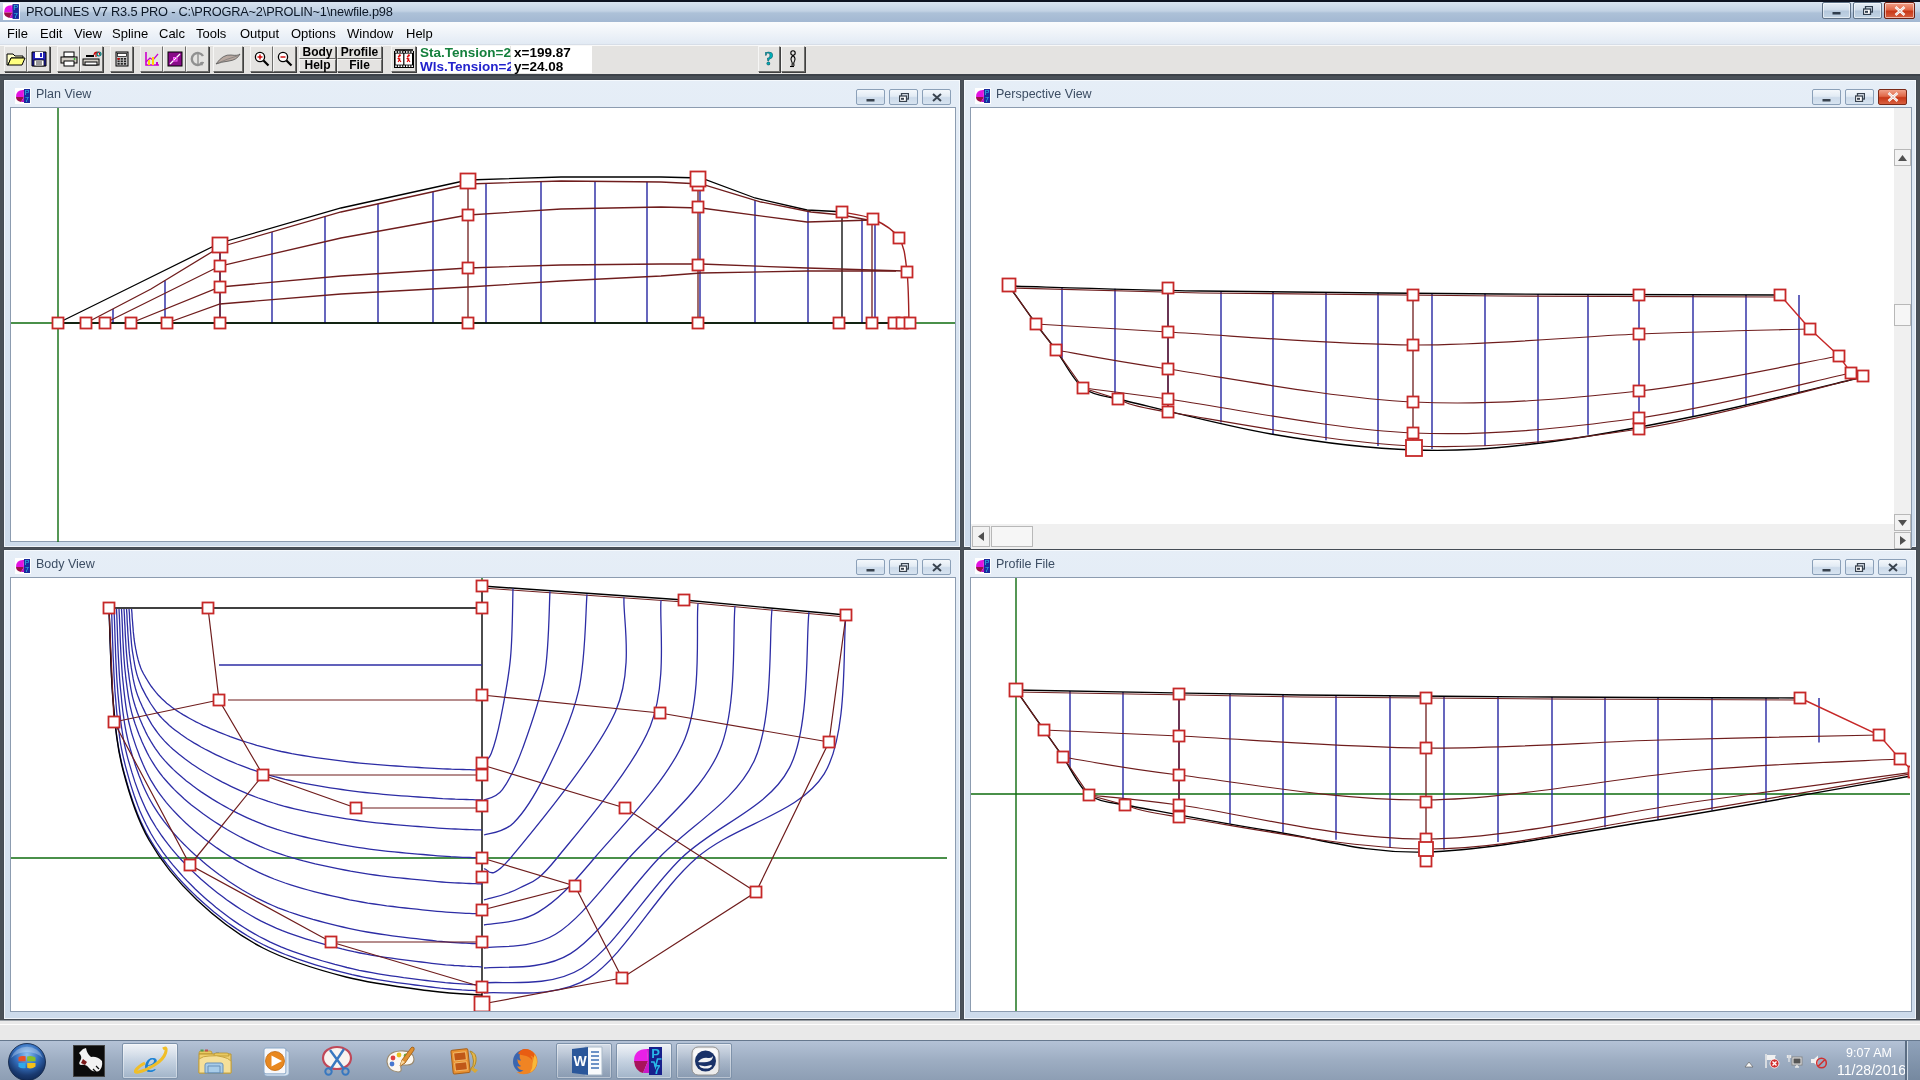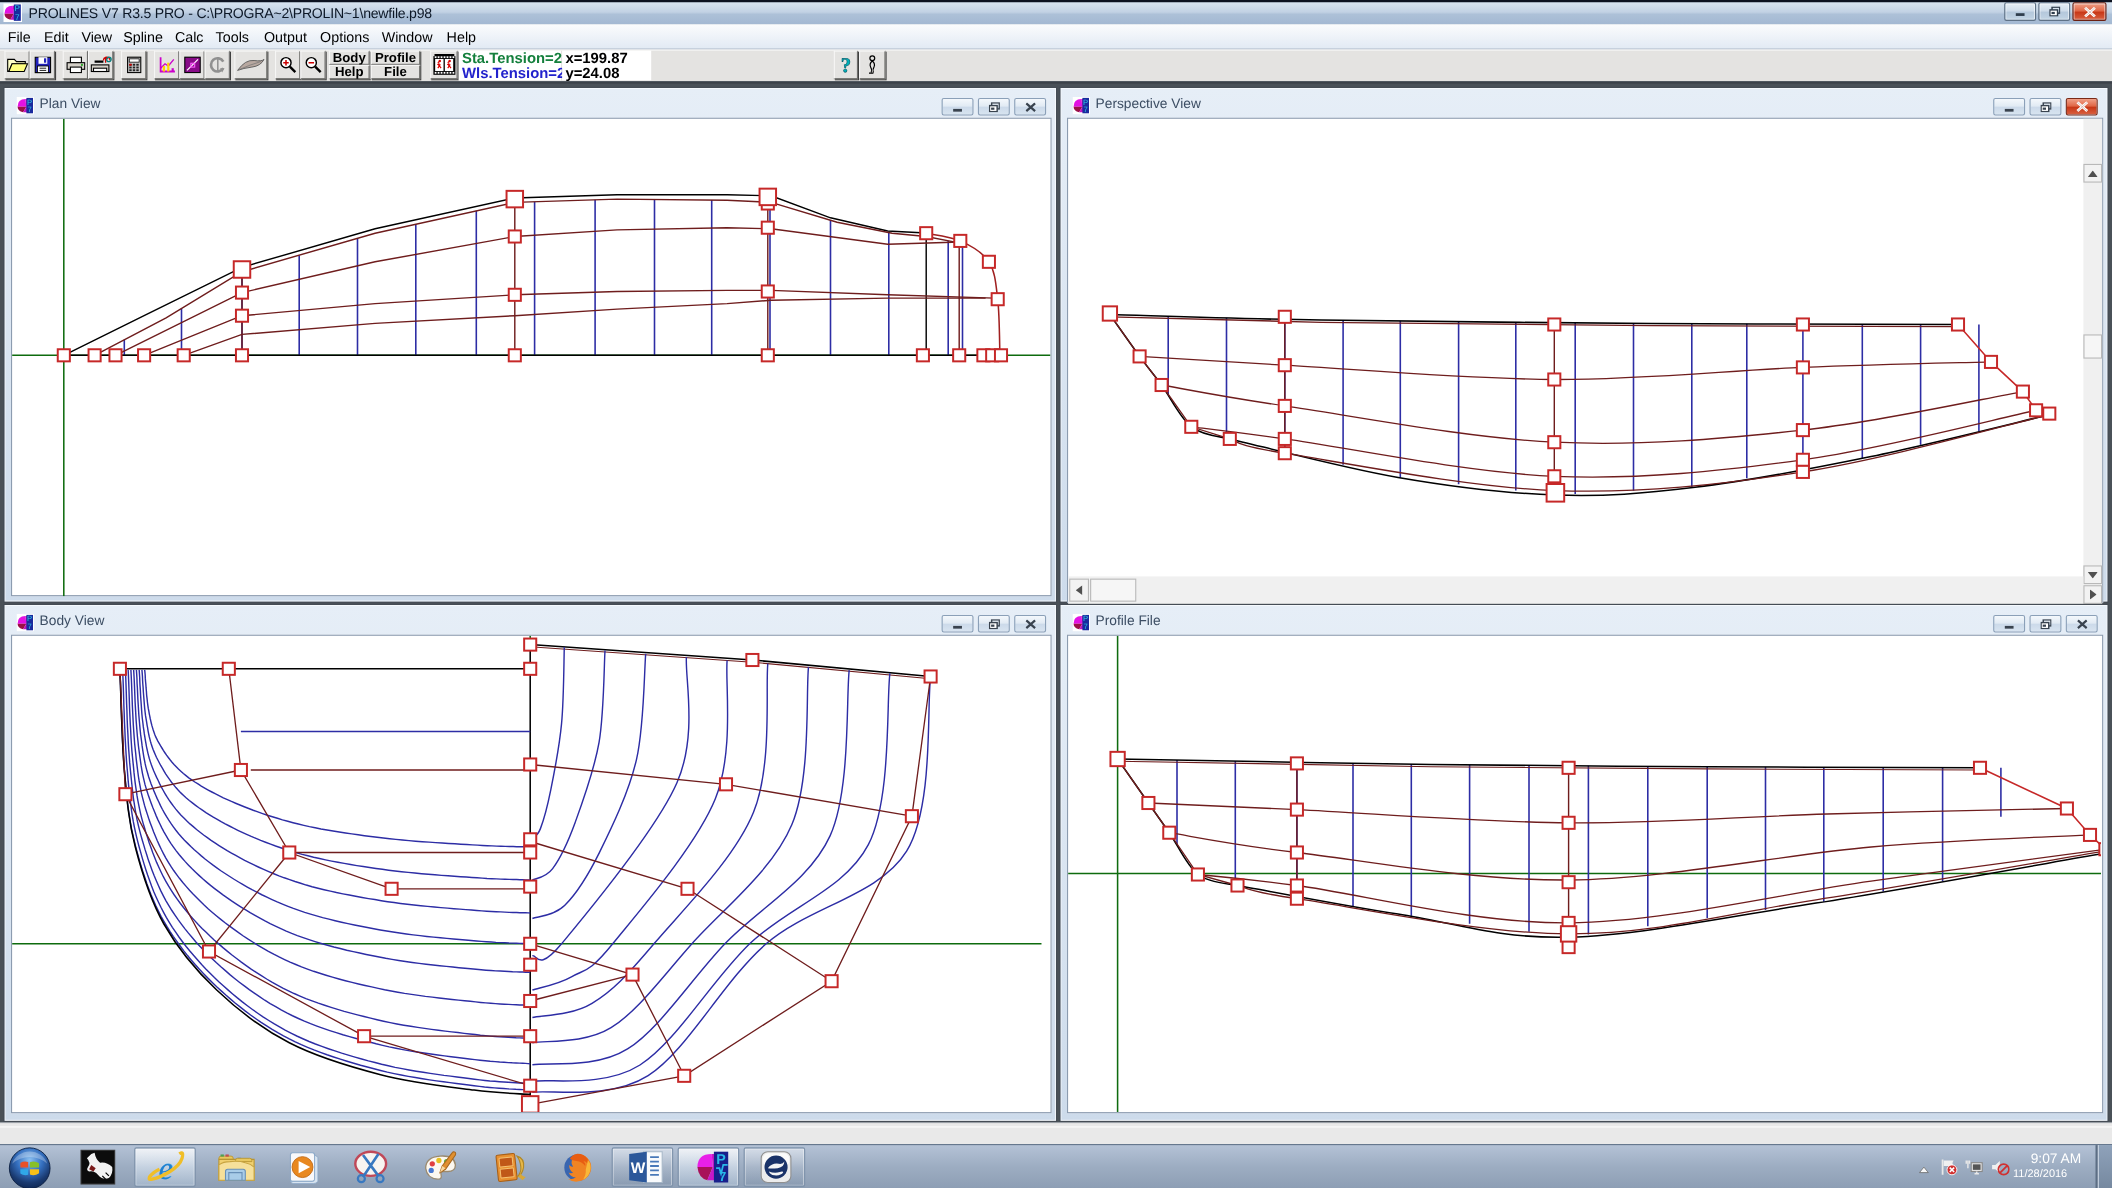--- a/index.html
+++ b/index.html
@@ -738,15 +738,15 @@
           <rect x="7.5" y="5.5" width="7" height="5" fill="#555"></rect>
           <path d="M9,14 L13,14 M11,12 L11,14" stroke="#e8e8e8" stroke-width="1.4"></path>
           <path d="M3,2 L3,9 M1.5,2 L1.5,5 M4.5,2 L4.5,5" stroke="#e8e8e8" stroke-width="1.3"></path>
         </svg></div>
       <div class="abs" style="left:1809px;top:12px"><svg width="18" height="16" viewBox="0 0 18 16">
           <path d="M2,6 L5,6 L9,2.5 L9,13.5 L5,10 L2,10 Z" fill="#f0f0f0"></path>
           <circle cx="12.5" cy="10" r="4.8" fill="none" stroke="#d03030" stroke-width="1.6"></circle>
           <line x1="9.2" y1="13.3" x2="15.8" y2="6.7" stroke="#d03030" stroke-width="1.6"></line>
         </svg></div>
       <div class="abs" style="left:1836px;top:5px;width:66px;text-align:center;color:#fff;font-size:12.5px">9:07 AM</div>
-      <div class="abs" style="left:1830px;top:21px;width:76px;text-align:left;color:#fff;font-size:10px">11/28/2016</div>
+      <div class="abs" style="left:1830px;top:21px;width:76px;text-align:right;color:#fff;font-size:14px">11/28/2016</div>
       <div id="showdesk"></div>
     </div>
   </div>
 </body></html>

